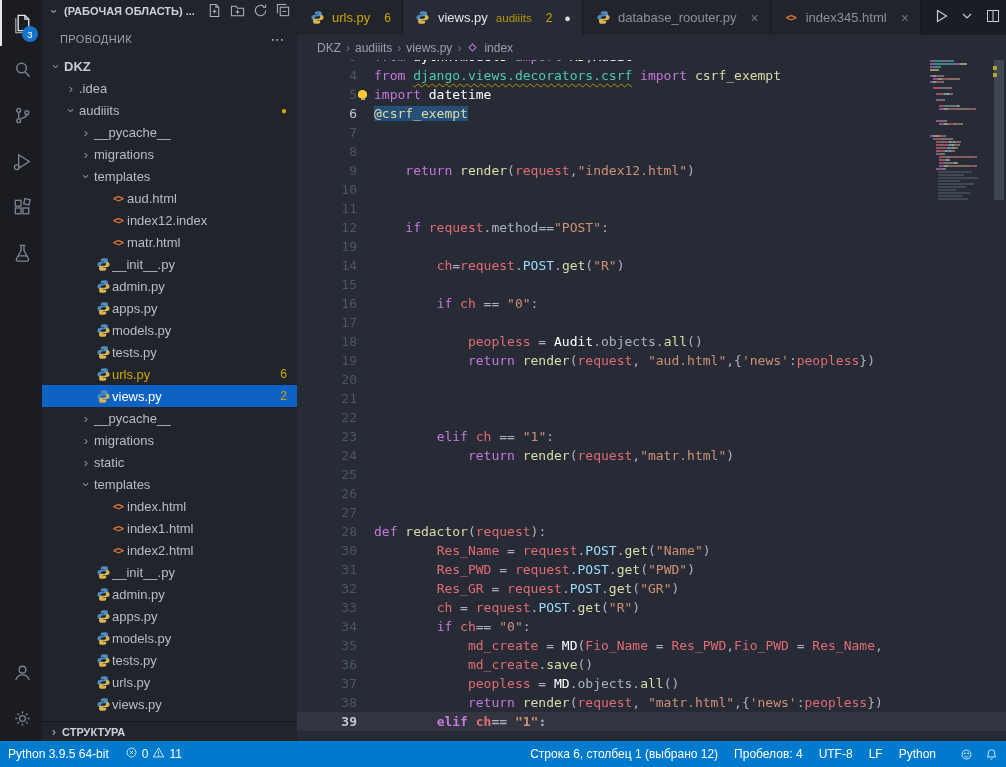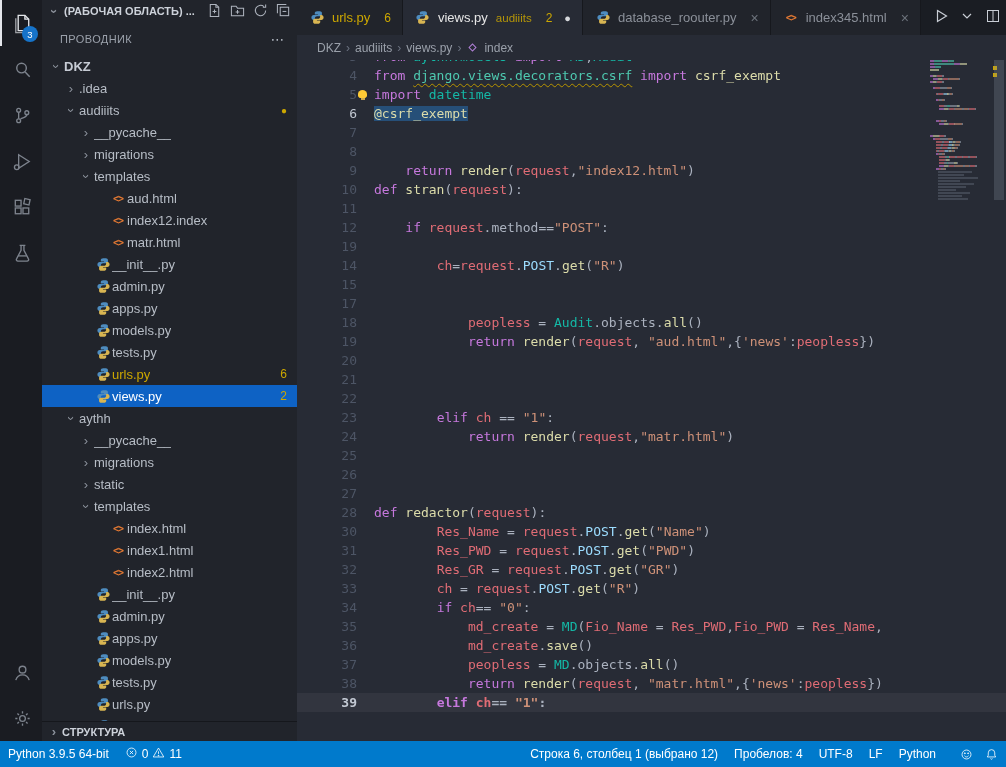--- a/index.html
+++ b/index.html
@@ -71,21 +71,21 @@
 
   #editor{flex:1;position:relative;background:var(--editor-bg);overflow:hidden;min-height:0;}
   #code{margin-top:-13px;font-family:"DejaVu Sans Mono","Liberation Mono",monospace;font-size:13px;}
   .line{height:19px;line-height:19px;display:flex;position:relative;}
   .line.hl{background:rgba(255,255,255,.05);font-weight:bold;}
   .ln{flex:0 0 60px;text-align:right;color:#4d5565;user-select:none;}
   .ln.act{color:#c2c8d2;}
   .txt{padding-left:17px;white-space:pre;}
   .tok.k{color:#c678dd;}
   .tok.fn{color:#dcdcaa;}
-  .tok.cls{color:#14b8a6;}
+  .tok.cls{color:#ffffff;}
   .tok.v{color:#e06c75;}
   .tok.s{color:#ce9178;}
   .tok.d{color:#abb2bf;}
   .tok.p{color:#9cdcfe;}
   .tok.mod{color:#4ec9b0;text-decoration:underline wavy #b89500 1px;text-underline-offset:3px;}
   .tok.dec{color:#dcdcaa;}
   .tok.sel{background:var(--selection);}
   .bulb{position:absolute;left:61px;top:5px;width:9px;height:8px;background:#ffcb35;border-radius:50% 50% 35% 35%;}
   .bulb::after{content:"";position:absolute;left:2.5px;bottom:-2px;width:4px;height:2px;background:#caa94f;}
 
@@ -311,24 +311,20 @@
             <span class="chev-glyph none">›</span>
             <span class="ficon">
               <svg viewBox="0 0 16 16">
                 <path d="M7.8 1.3c-1.7 0-2.7.8-2.7 2v1.5h3.5v.6H3.9c-1.3 0-2.4 1-2.4 2.6s1 2.7 2.3 2.7h1.4V8.9c0-1.2 1-2.2 2.3-2.2h3.3c1.1 0 1.9-.8 1.9-1.9V3.3c0-1.2-1-2-2.1-2z" fill="#4e8cbf"></path>
                 <path d="M8.2 14.7c1.7 0 2.7-.8 2.7-2v-1.5H7.4v-.6h4.7c1.3 0 2.4-1 2.4-2.6s-1-2.7-2.3-2.7h-1.4v1.8c0 1.2-1 2.2-2.3 2.2H5.2c-1.1 0-1.9.8-1.9 1.9v1.5c0 1.2 1 2 2.1 2z" fill="#d8b552"></path>
               </svg>
             </span>
             <span class="flabel">views.py</span>
             <span class="fbadge">2</span>
           </div>
-          <div class="row" style="padding-left: 21px;">
-            <span class="chev-glyph down">›</span>
-            <span class="flabel">aythh</span>
-          </div>
           <div class="row" style="padding-left: 36px;">
             <span class="chev-glyph ">›</span>
             <span class="flabel">__pycache__</span>
           </div>
           <div class="row" style="padding-left: 36px;">
             <span class="chev-glyph ">›</span>
             <span class="flabel">migrations</span>
           </div>
           <div class="row" style="padding-left: 36px;">
             <span class="chev-glyph ">›</span>
@@ -529,41 +525,44 @@
             </div>
             <div class="line">
               <span class="ln">8</span>
             </div>
             <div class="line">
               <span class="ln">9</span>
               <span class="txt"><span class="tok d">    </span><span class="tok k">return </span><span class="tok fn">render</span><span class="tok d">(</span><span class="tok v">request</span><span class="tok d">,</span><span class="tok s">"index12.html"</span><span class="tok d">)</span></span>
             </div>
             <div class="line">
               <span class="ln">10</span>
-              <span class="txt"><span class="tok k">def </span><span class="tok fn">stran</span><span class="tok d">(</span><span class="tok v">request</span><span class="tok d">):</span></span>
             </div>
             <div class="line">
               <span class="ln">11</span>
               <span class="txt"></span>
             </div>
             <div class="line">
               <span class="ln">12</span>
               <span class="txt"><span class="tok d">    </span><span class="tok k">if </span><span class="tok v">request</span><span class="tok d">.method==</span><span class="tok s">"POST"</span><span class="tok d">:</span></span>
             </div>
             <div class="line">
               <span class="ln">19</span>
               <span class="txt"></span>
             </div>
             <div class="line">
               <span class="ln">14</span>
               <span class="txt"><span class="tok d">        </span><span class="tok v">ch</span><span class="tok d">=</span><span class="tok v">request</span><span class="tok d">.</span><span class="tok p">POST</span><span class="tok d">.</span><span class="tok fn">get</span><span class="tok d">(</span><span class="tok s">"R"</span><span class="tok d">)</span></span>
             </div>
             <div class="line">
               <span class="ln">15</span>
               <span class="txt"></span>
+            </div>
+            <div class="line">
+              <span class="ln">16</span>
+              <span class="txt"><span class="tok d">        </span><span class="tok k">if </span><span class="tok v">ch</span><span class="tok d"> == </span><span class="tok s">"0"</span><span class="tok d">:</span></span>
             </div>
             <div class="line">
               <span class="ln">17</span>
               <span class="txt"></span>
             </div>
             <div class="line">
               <span class="ln">18</span>
               <span class="txt"><span class="tok d">            </span><span class="tok v">peopless</span><span class="tok d"> = </span><span class="tok cls">Audit</span><span class="tok d">.objects.</span><span class="tok fn">all</span><span class="tok d">()</span></span>
             </div>
             <div class="line">

